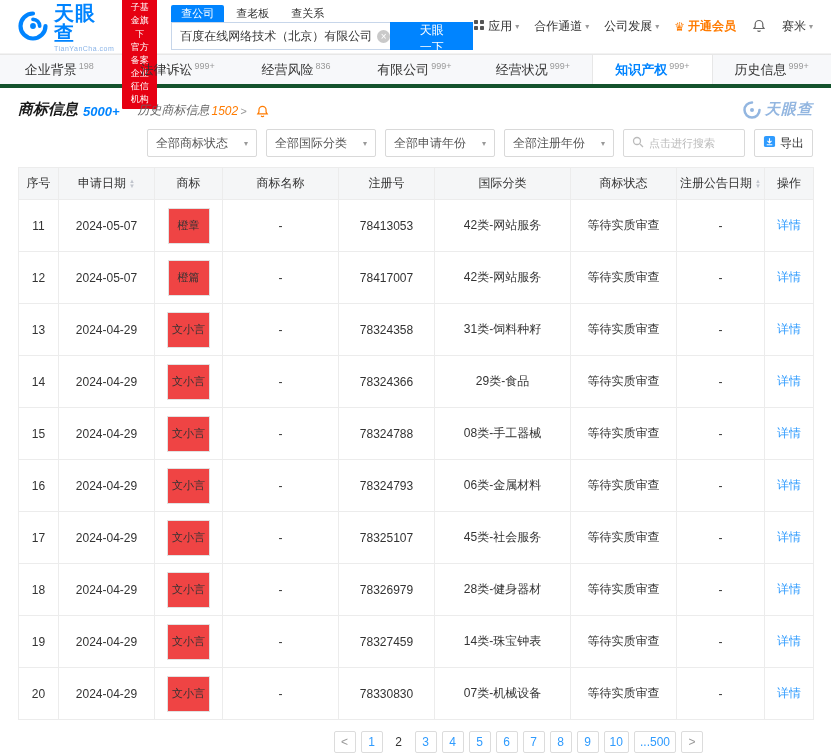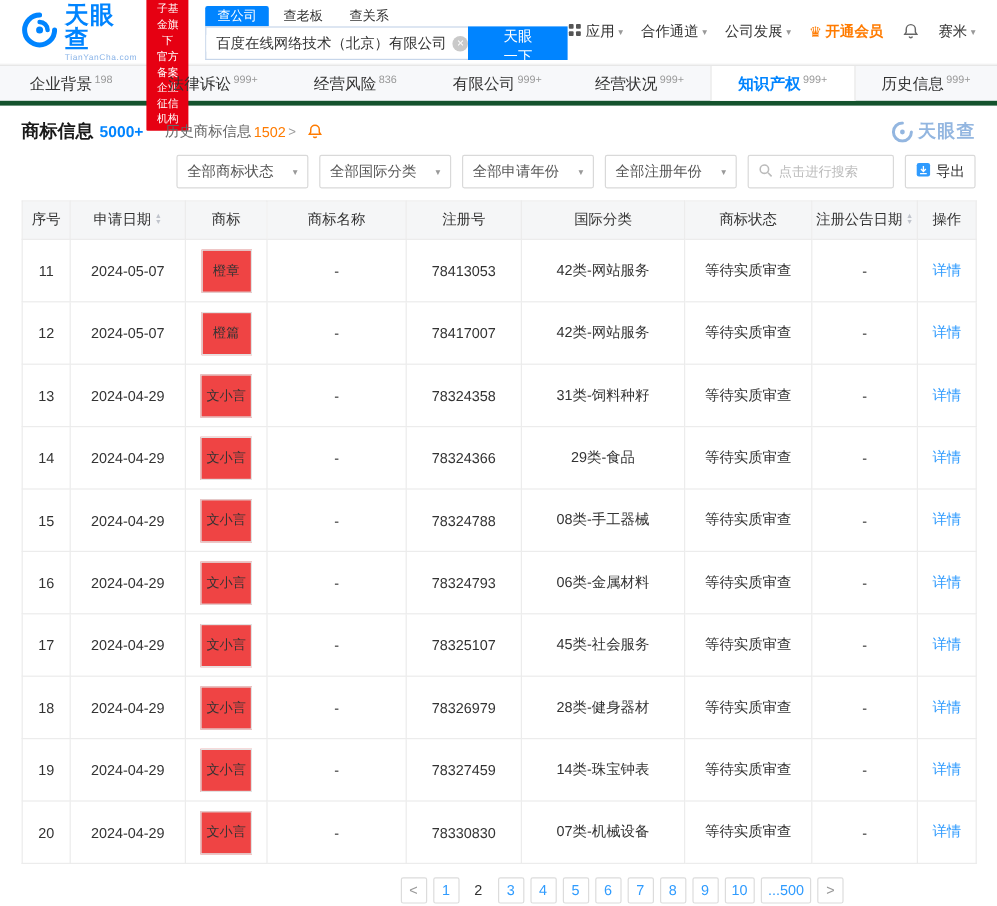--- a/index.html
+++ b/index.html
@@ -28,21 +28,21 @@
   .caret { font-size:8px; color:#999; }
   .vip-ico { color:#ff7b00; font-size:12px; }
 
   
   .tabbar { display:flex; height:34px; background:#f7f8fa; border-top:1px solid #e7e7e7; border-bottom:4px solid #14532d; }
   .tab { flex:1; display:flex; align-items:center; justify-content:center; font-size:13px; color:#333; cursor:pointer; gap:2px; }
   .tab.active { background:#fff; color:#0084ff; font-weight:bold; border-left:1px solid #e7e7e7; border-right:1px solid #e7e7e7; }
   .tab-count { font-size:9px; color:#999; font-weight:normal; margin-top:-7px; }
 
   
-  .section-head { display:flex; align-items:center; padding:12px 18px 7px 18px; }
+  .section-head { display:flex; align-items:flex-end; padding:12px 18px 7px 18px;font-style:italic; }
   .sec-title { font-size:15px; font-weight:bold; color:#1a1a1a; }
   .sec-count { font-size:13px; font-weight:bold; color:#0084ff; margin-left:5px; }
   .hist { display:flex; align-items:center; margin-left:18px; font-size:12px; color:#666; cursor:pointer; gap:2px; }
   .hist-count { color:#ff7b00; }
   .hist-arrow { color:#999; font-size:11px; }
   .sub-bell { margin-left:8px; display:flex; align-items:center; cursor:pointer; }
   .watermark { margin-left:auto; display:flex; align-items:center; gap:4px; opacity:.75; }
   .watermark-text { font-size:15px; font-weight:bold; color:#6f9ed6; letter-spacing:1px; }
 
   

